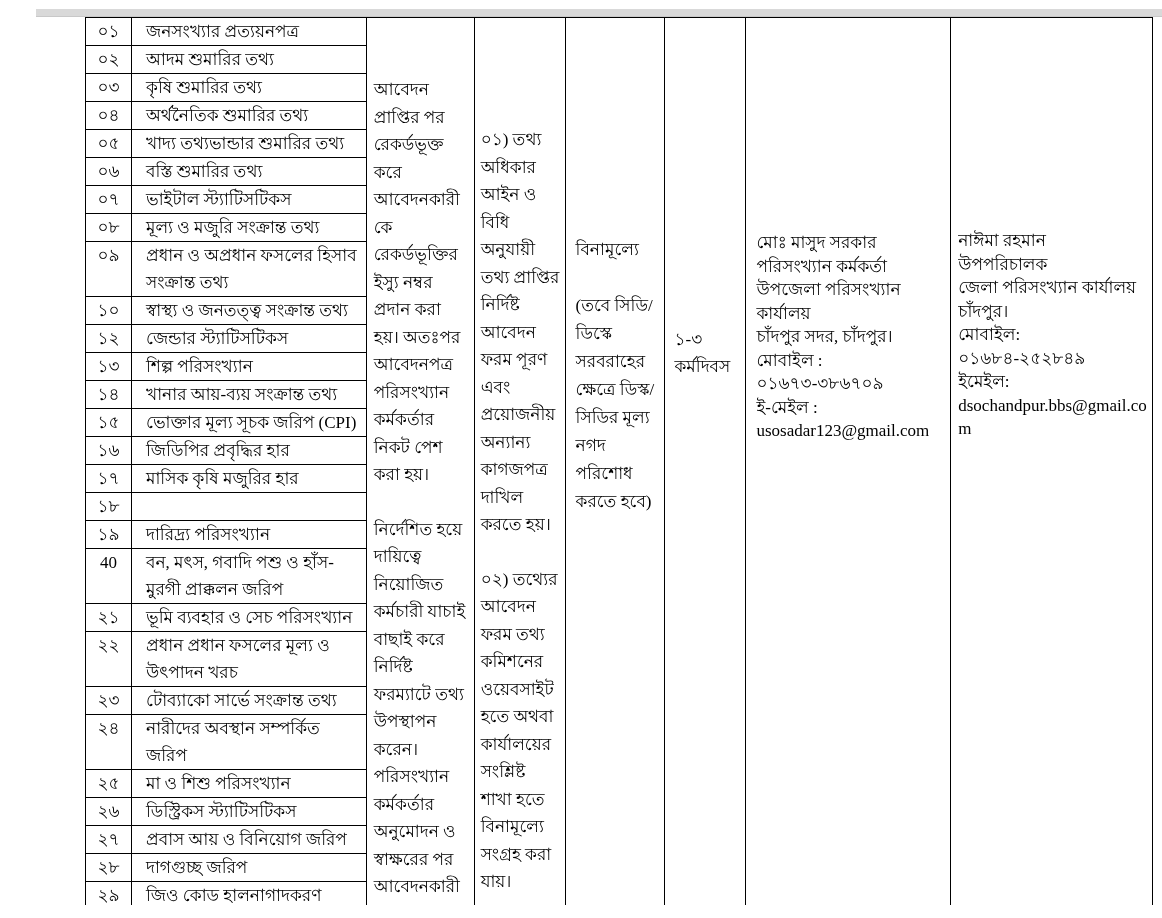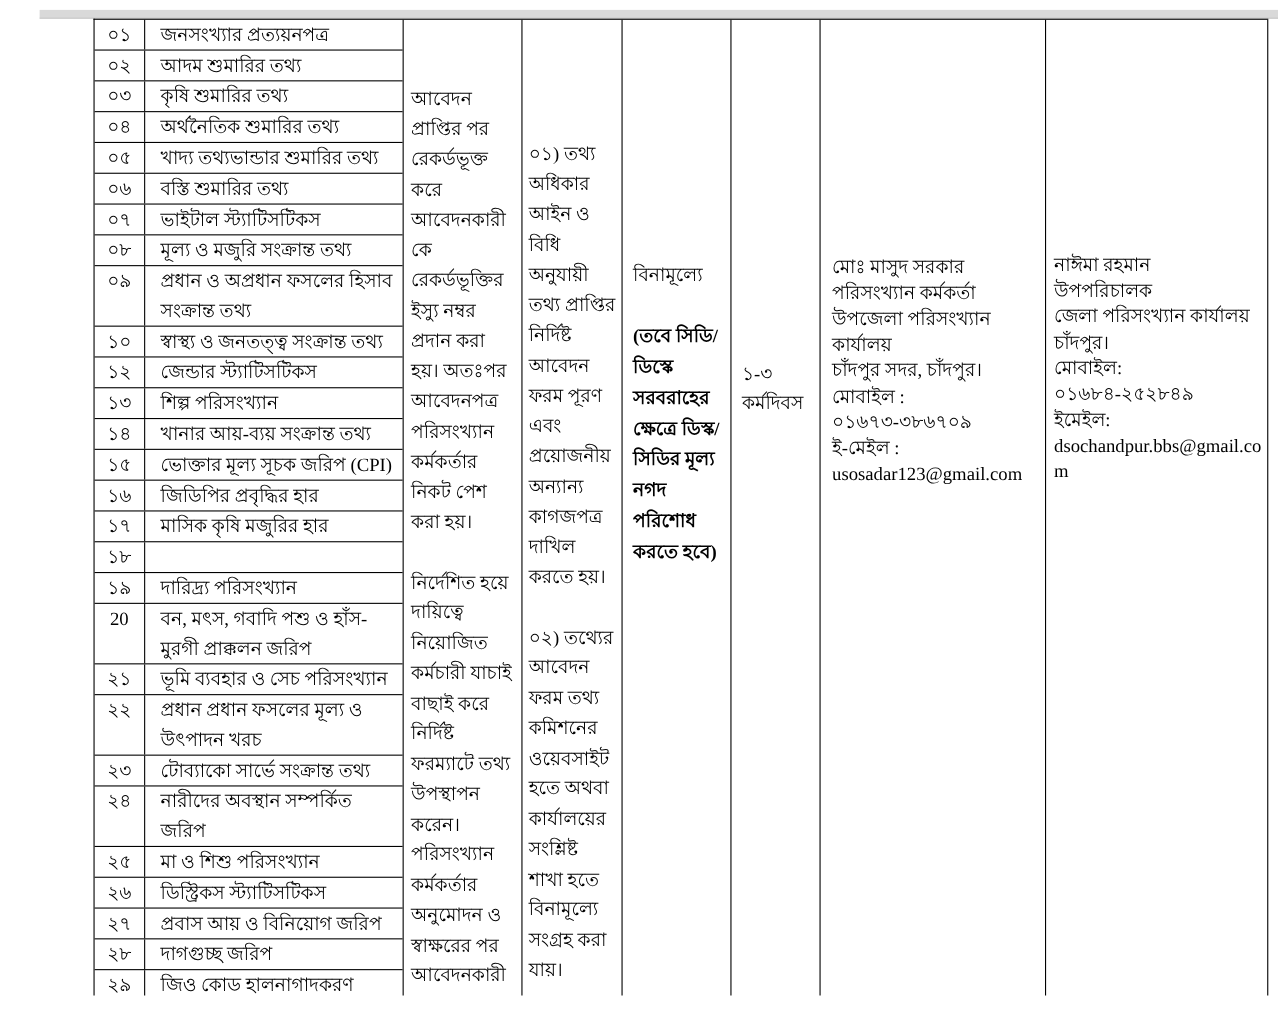--- a/index.html
+++ b/index.html
@@ -39,21 +39,21 @@
   
   .process { width: 108px; padding: 58px 6px 0 7px;  line-height: 27.5px; }
   .reqs    { width: 91px;  padding: 108px 5px 0 6px; line-height: 27.5px; }
   .fee     { width: 100px; padding: 218px 6px 0 10px; line-height: 28px; }
   .days    { width: 81px;  padding: 308px 4px 0 9px; line-height: 27px; }
   .officer { width: 205px; padding: 213px 6px 0 10px; line-height: 23.5px; }
   .appeal  { width: 202px; padding: 211px 4px 0 7px; line-height: 23.5px;
              word-break: break-word; overflow-wrap: anywhere; }
 
   .para2 { margin-top: 27px; }
-  .fee-note { margin-top: 28px; font-weight: bold; }
+  .fee-note { margin-top: 28px; }
   .cline { overflow-wrap: anywhere; }
 </style>
 </head>
 <body>
 
 <div class="viewport">
 
   <div class="top-bar"></div>
 
   <div class="doc-table">
@@ -144,21 +144,21 @@
         <div class="item-row">
           <div class="sl">১৮</div>
         </div>
 
         <div class="item-row">
           <div class="sl">১৯</div>
           <div class="nm">দারিদ্র্য পরিসংখ্যান</div>
         </div>
 
         <div class="item-row">
-          <div class="sl">20</div>
+          <div class="sl">40</div>
           <div class="nm">বন, মৎস, গবাদি পশু ও হাঁস-মুরগী প্রাক্কলন জরিপ</div>
         </div>
 
         <div class="item-row">
           <div class="sl">২১</div>
           <div class="nm">ভূমি ব্যবহার ও সেচ পরিসংখ্যান</div>
         </div>
 
         <div class="item-row">
           <div class="sl">২২</div>

